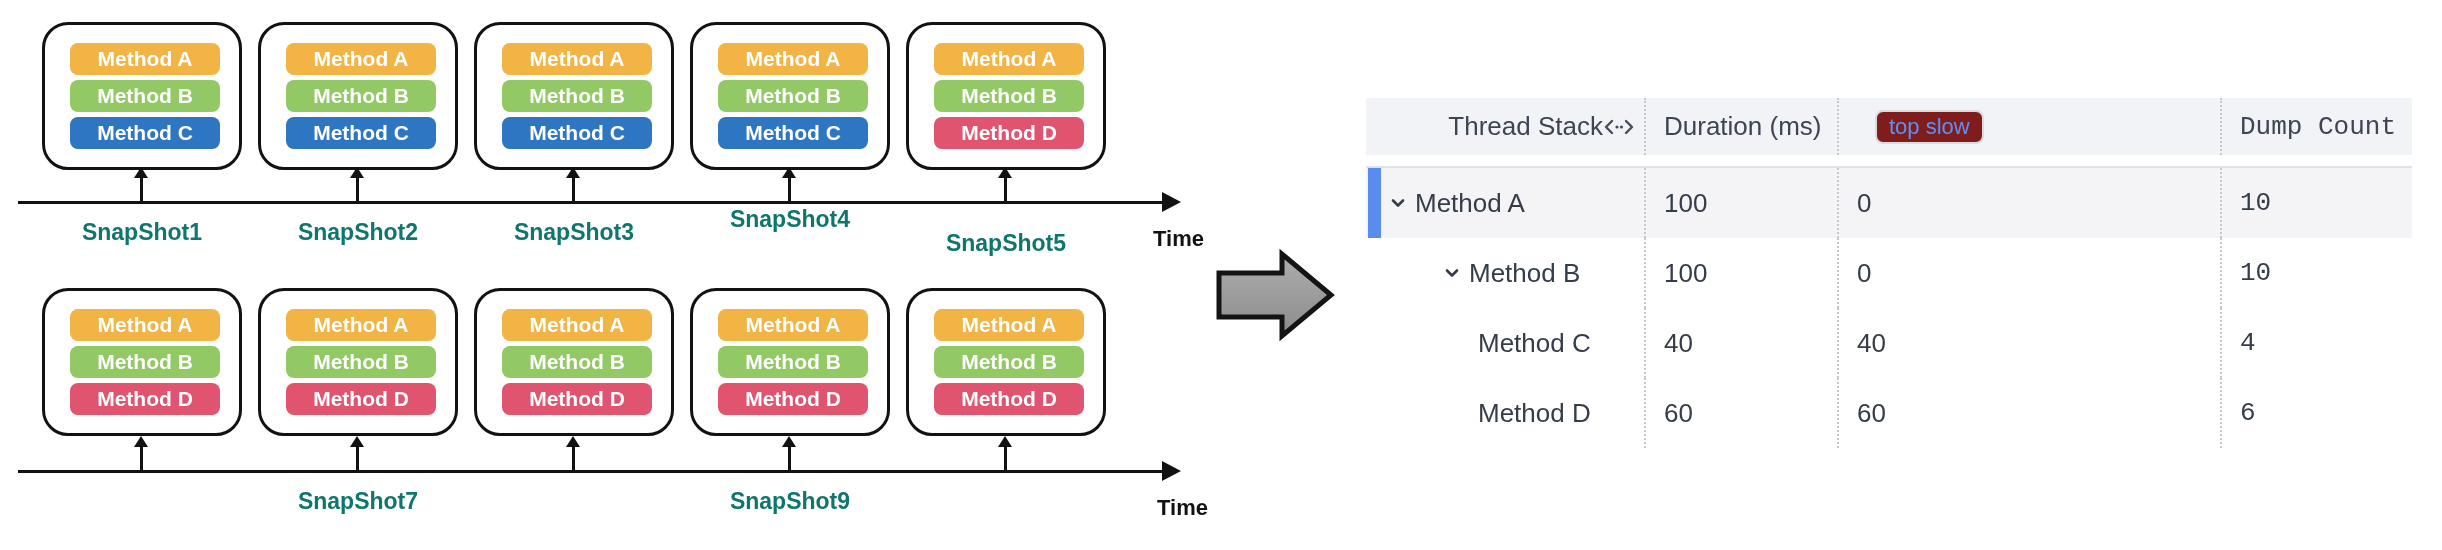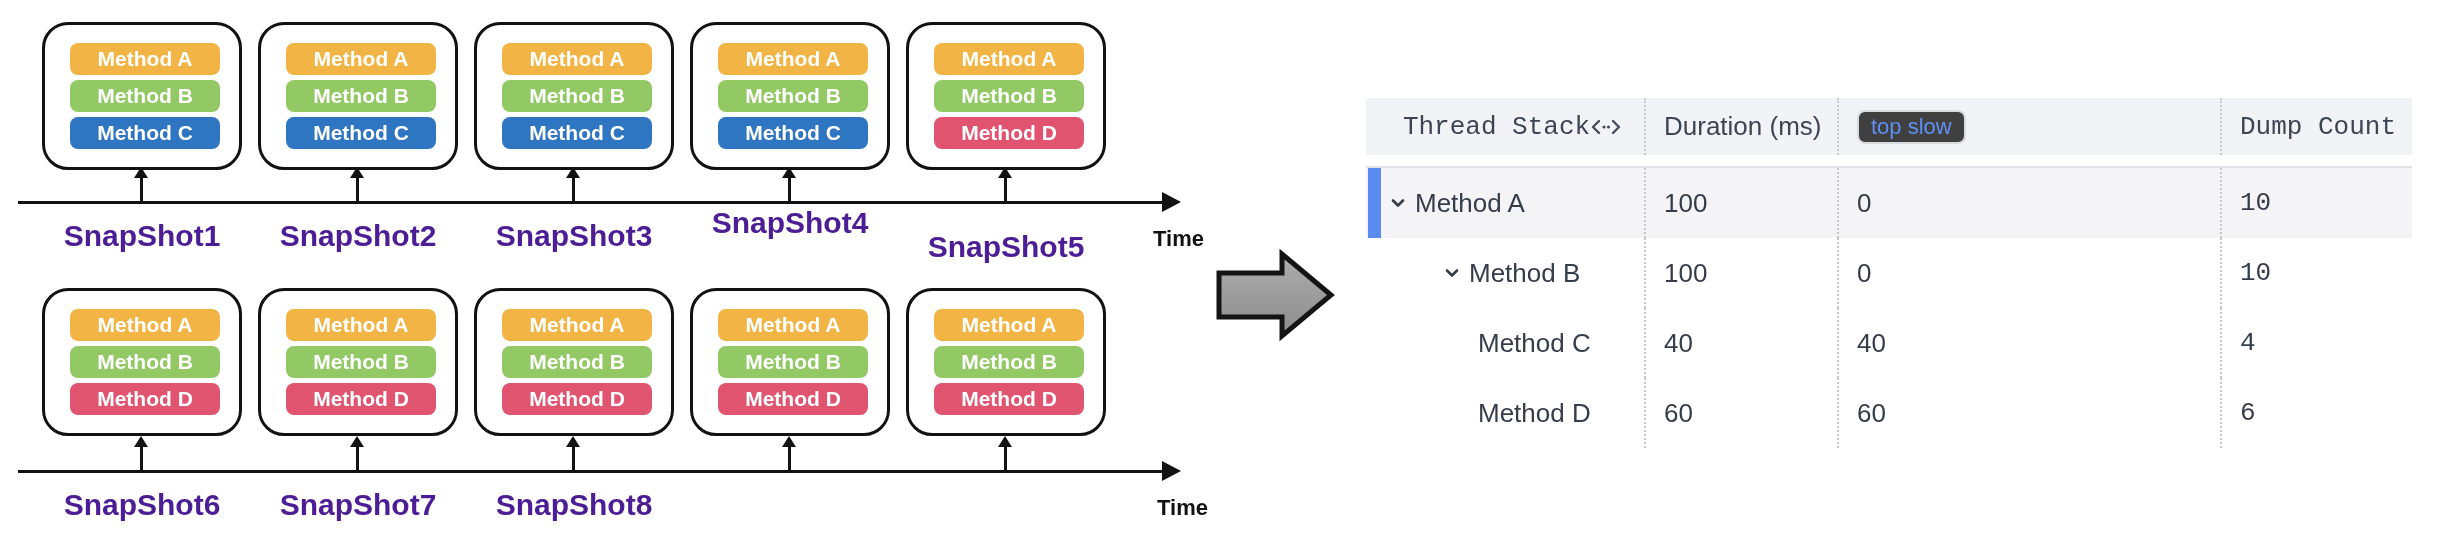--- a/index.html
+++ b/index.html
@@ -18,43 +18,43 @@
   .chip.p1{top:18px;} .chip.p2{top:55px;} .chip.p3{top:92px;}
 
   .axis{position:absolute;left:18px;width:1144px;height:3px;background:#121212;}
   .axis-head{position:absolute;left:1162px;width:0;height:0;
              border-top:10px solid transparent;border-bottom:10px solid transparent;
              border-left:19px solid #121212;}
   .uparrow{position:absolute;width:3px;background:#121212;}
   .uparrow::before{content:"";position:absolute;top:-10px;left:-6px;width:0;height:0;
                    border-left:7px solid transparent;border-right:7px solid transparent;
                    border-bottom:11px solid #121212;}
-  .slabel{position:absolute;width:200px;text-align:center;font-size:30px;font-weight:600;color:#4c1d95;}
+  .slabel{position:absolute;width:200px;text-align:center;font-size:23px;font-weight:600;color:#0f766e;}
   .tlabel{position:absolute;width:70px;text-align:right;font-size:22px;font-weight:600;color:#121212;}
 
   
   .bigarrow{position:absolute;left:1216px;top:245px;}
 
   
   .table{position:absolute;left:1366px;top:98px;width:1046px;}
   .thead{display:flex;height:57px;background:#F2F3F6;}
   .th{box-sizing:border-box;display:flex;align-items:center;font-size:26px;color:#3D4554;}
   .td{box-sizing:border-box;display:flex;align-items:center;font-size:26px;color:#353C4A;}
   .c1{width:278px;} .c2{width:193px;} .c3{width:383px;} .c4{width:192px;font-family:Liberation Mono, monospace;}
   .c2,.c3,.c4{border-left:2px dotted #C6C8CD;padding-left:18px;}
-  .th.c1{padding-left:24px;justify-content:center;padding-right:9px;font-family:Liberation Mono, monospace;}
+  .th.c1{padding-left:24px;justify-content:flex-end;padding-right:9px;}
   .th.c3{justify-content:space-between;padding-right:56px;}
   .tline{height:2px;background:#DFE2E6;margin-top:11px;}
   .t-row{display:flex;height:70px;position:relative;}
   .t-row.selected{background:#F4F4F6;}
   .bluebar{position:absolute;left:2px;top:0;width:13px;height:100%;background:#5A8CF0;}
   .lvl0{padding-left:22px;} .lvl1{padding-left:76px;} .lvl2{padding-left:112px;}
   .chev{display:flex;margin-right:7px;flex:0 0 auto;cursor:pointer;}
-  .badge{display:inline-flex;align-items:center;font-size:22px;color:#5E8FF2;background:#404040;
-         border:2px solid #D8DBE0;border-radius:8px;padding:2px 12px;line-height:26px;cursor:pointer;}
+  .badge{display:inline-flex;align-items:center;font-size:22px;color:#5E8FF2;background:#7f1d1d;
+         border:2px solid #D8DBE0;border-radius:8px;padding:2px 12px;line-height:26px;cursor:pointer;margin-left:18px;}
 </style>
 </head>
 <body>
 
 <div id="canvas">
 
   <div class="card" style="left:42px;top:22px">
     <div class="chip c-a p1">Method A</div>
     <div class="chip c-b p2">Method B</div>
     <div class="chip c-c p3">Method C</div>
@@ -120,23 +120,22 @@
     <div class="chip c-d p3">Method D</div>
   </div>
 
   <div class="axis" style="top:470px"></div>
   <div class="axis-head" style="top:461px"></div>
   <div class="uparrow" style="left:140px;top:446px;height:26px"></div>
   <div class="uparrow" style="left:356px;top:446px;height:26px"></div>
   <div class="uparrow" style="left:572px;top:446px;height:26px"></div>
   <div class="uparrow" style="left:788px;top:446px;height:26px"></div>
   <div class="uparrow" style="left:1004px;top:446px;height:26px"></div>
-  <div class="slabel" style="left:42px;top:488px">SnapShot6</div>
   <div class="slabel" style="left:258px;top:488px">SnapShot7</div>
-  <div class="slabel" style="left:474px;top:488px">SnapShot8</div>
+  <div class="slabel" style="left:690px;top:488px">SnapShot9</div>
   <div class="tlabel" style="left:1138px;top:495px">Time</div>
 
   <svg class="bigarrow" width="120" height="100" viewBox="0 0 120 100">
     <defs>
       <linearGradient id="g" x1="0" y1="0" x2="0" y2="1">
         <stop offset="0" stop-color="#ADADAD"></stop>
           <stop offset="1" stop-color="#8C8C8C"></stop>
       </linearGradient>
     </defs>
     <polygon points="3,28 66,28 66,9 115,50 66,91 66,72 3,72" fill="url(#g)" stroke="#141414" stroke-width="5"></polygon>

